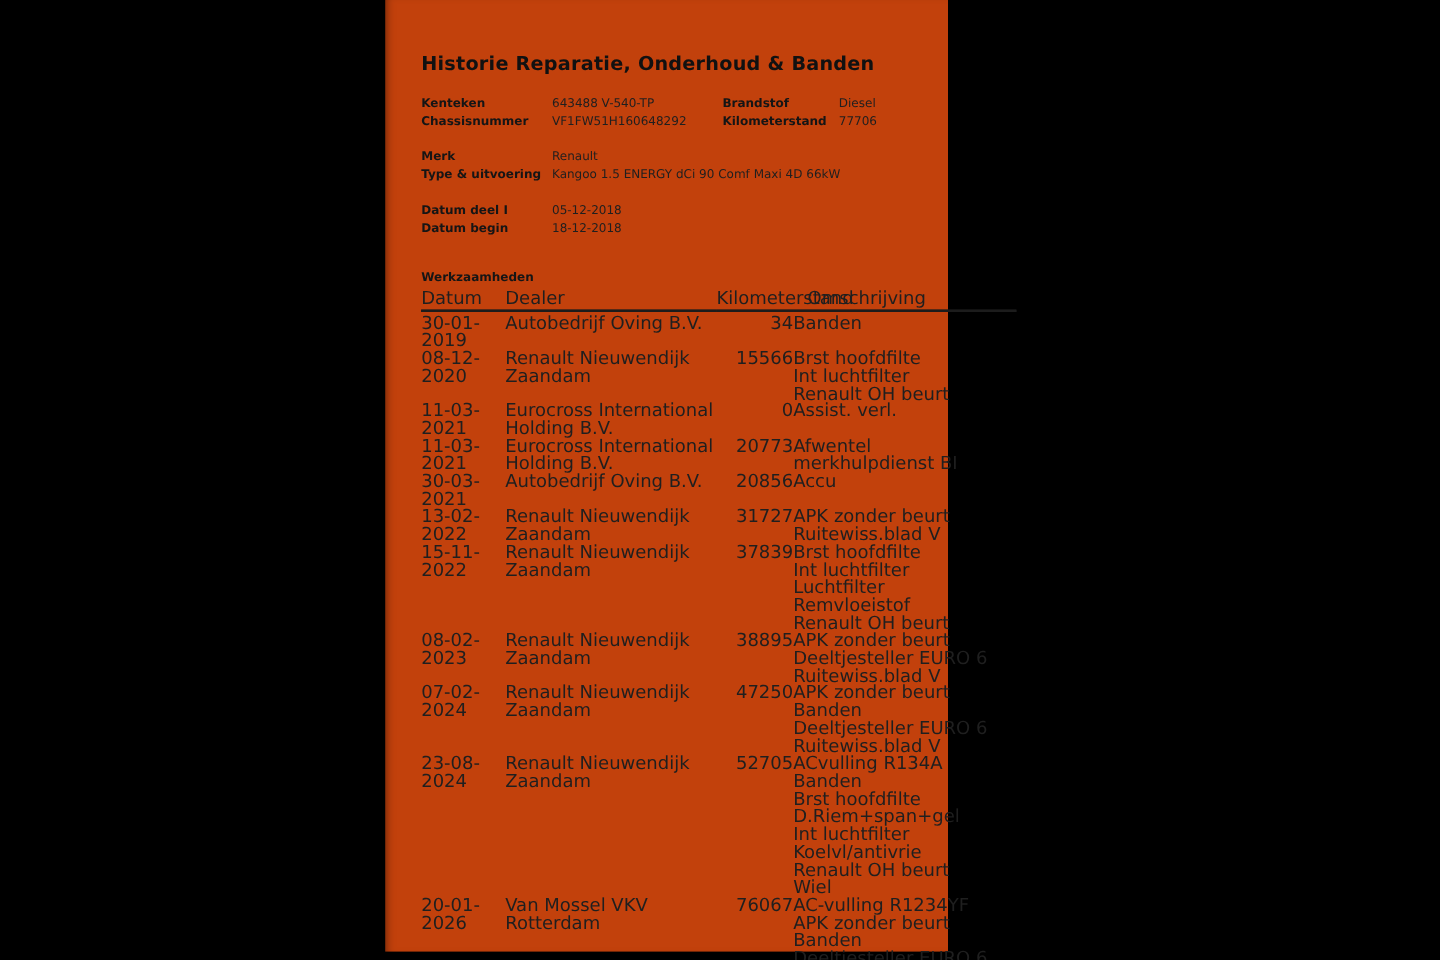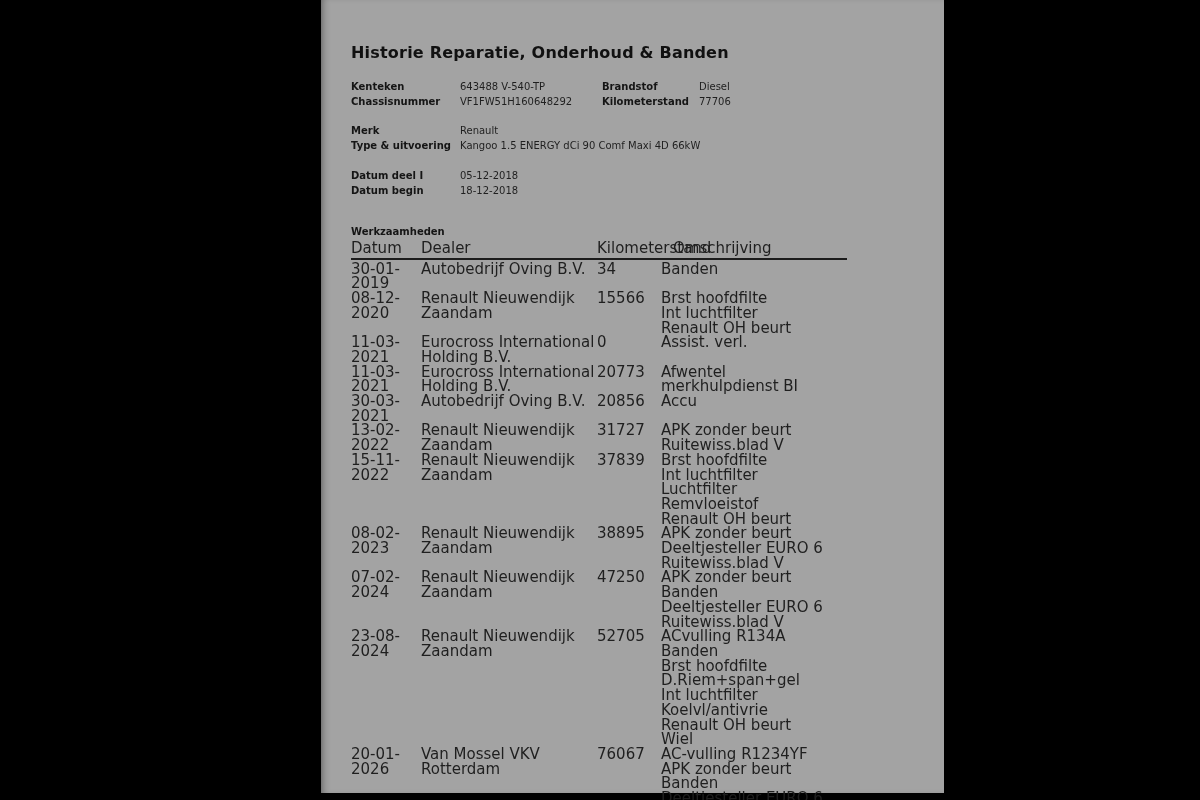--- a/index.html
+++ b/index.html
@@ -8,23 +8,23 @@
     background: #000000;
     position: relative;
     font-family: "DejaVu Sans", sans-serif;
     color: #1f1f1f;
     -webkit-font-smoothing: antialiased;
   }
   .page {
     position: absolute;
     left: 321px;
     top: 0;
-    width: 623px;
+    width: 469px;
     height: 793px;
-    background: #a3a3a3;
+    background: #c2410c;
     padding: 43px 30px 0 30px;
     box-shadow: inset 6px 0 8px -6px rgba(0,0,0,0.55);
   }
   .doc-title {
     font-size: 16px;
     line-height: 19px;
     font-weight: bold;
     color: #111111;
     letter-spacing: 0.2px;
   }
@@ -64,21 +64,21 @@
     padding: 0 0 2px 0;
     vertical-align: bottom;
   }
   .work-table th.th-km { text-align: right; }
   .work-table th.th-oms { padding-left: 12px; }
   .work-table td {
     vertical-align: top;
     padding: 0;
   }
   .work-table tbody tr:first-child td { padding-top: 2px; }
-  .work-table td.td-km { }
+  .work-table td.td-km { text-align: right; }
   .work-table td.td-oms { }
   .oms-line { display: block; }
 </style>
 </head>
 <body>
 
 <div class="page">
 
   <h1 class="doc-title">Historie Reparatie, Onderhoud &amp; Banden</h1>
 

